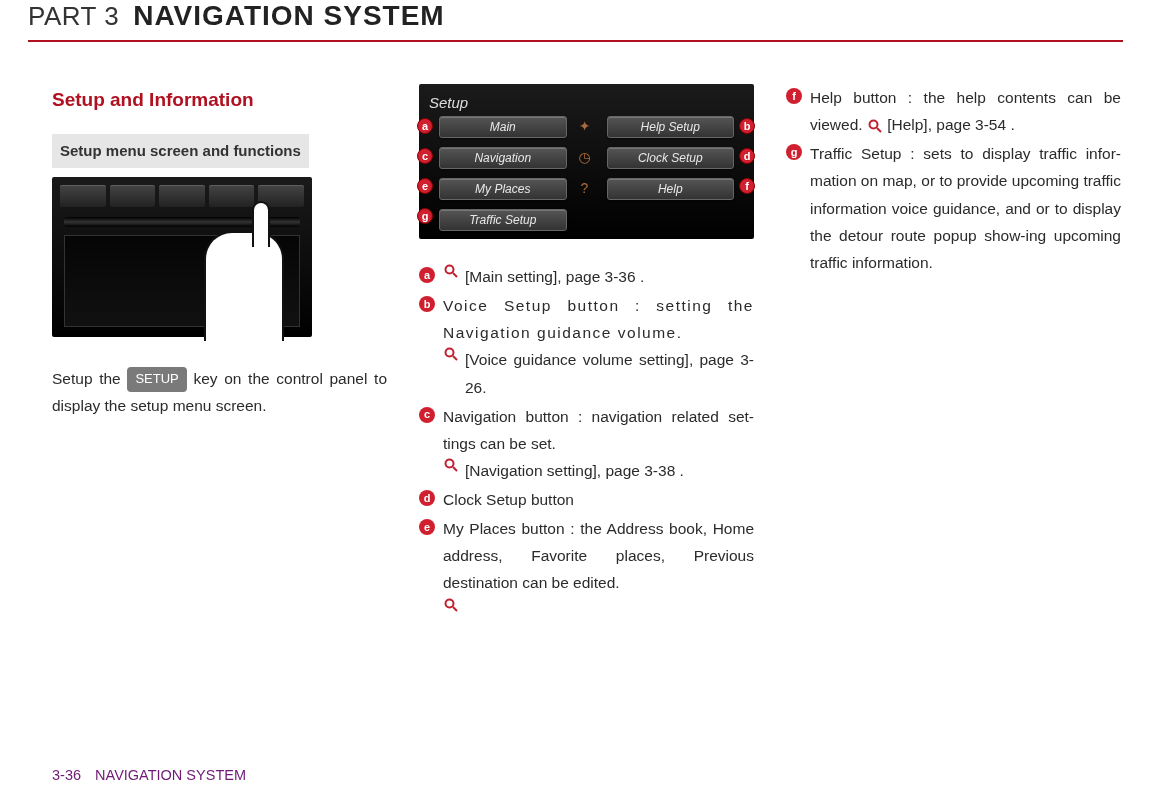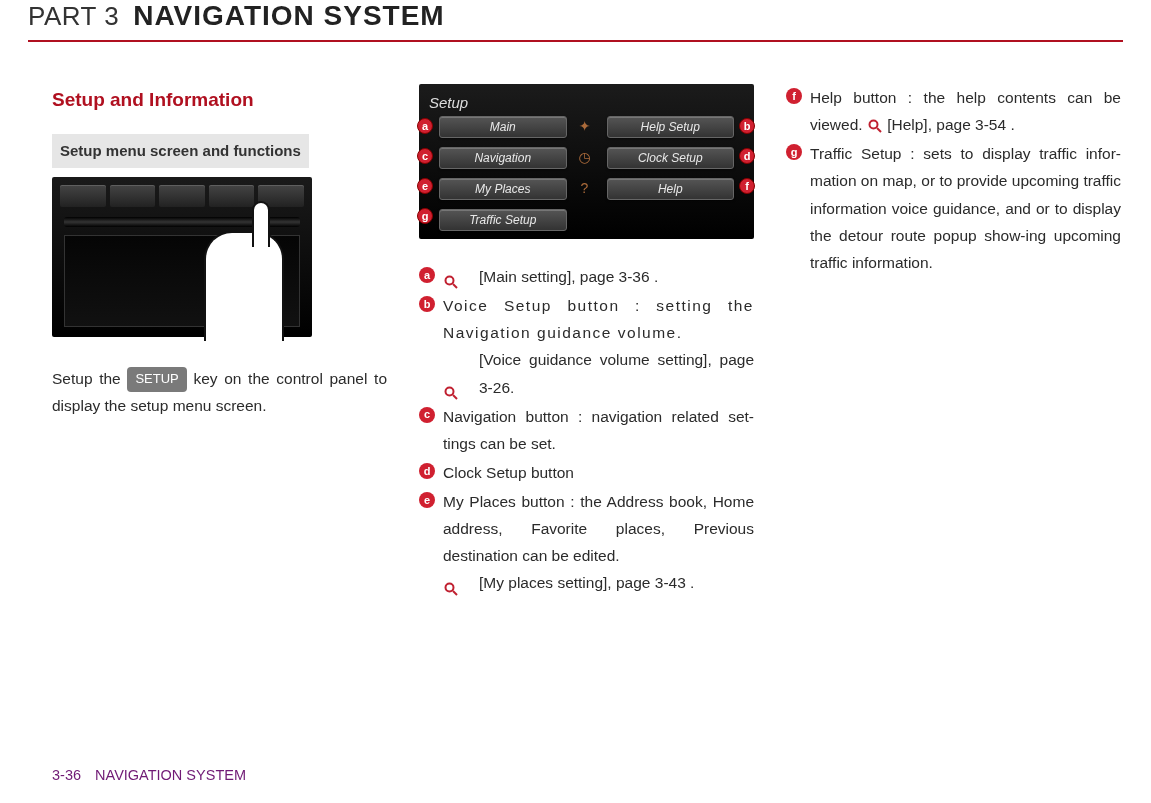--- a/index.html
+++ b/index.html
@@ -216,22 +216,22 @@
     color: #fff;
     font-size: 11px;
     font-weight: 600;
     display: flex;
     align-items: center;
     justify-content: center;
   }
   .item .txt { flex: 1; font-size: 15.5px; line-height: 1.75; }
   .ref-line {
     display: flex;
-    align-items: flex-end;
-    gap: 20px;
+    align-items: flex-start;
+    gap: 6px;
     padding-left: 0;
   }
   .ref-icon {
     display: inline-flex;
     width: 16px; height: 16px;
     align-items: center;
     justify-content: center;
   }
   .ref-icon svg { width: 16px; height: 16px; }
   .footer {
@@ -339,20 +339,29 @@
               </span>
               <span>[Voice guidance volume setting], page 3-26.</span>
             </div>
           </div>
         </div>
 
         <div class="item">
           <div class="badge">c</div>
           <div class="txt">
             <span>Navigation button : navigation related set-tings can be set.</span>
+            <div class="ref-line">
+              <span class="ref-icon">
+                <svg viewBox="0 0 16 16">
+                    <circle cx="6.5" cy="6.5" r="4" fill="none" stroke="#c02030" stroke-width="2"></circle>
+                    <line x1="10" y1="10" x2="14" y2="14" stroke="#c02030" stroke-width="2"></line>
+                  </svg>
+              </span>
+              <span>[Navigation setting], page 3-38 .</span>
+            </div>
           </div>
         </div>
 
         <div class="item">
           <div class="badge">d</div>
           <div class="txt">
             <span>Clock Setup button</span>
           </div>
         </div>
 
@@ -360,21 +369,20 @@
           <div class="badge">e</div>
           <div class="txt">
             <span>My Places button : the Address book, Home address, Favorite places, Previous destination can be edited.</span>
             <div class="ref-line">
               <span class="ref-icon">
                 <svg viewBox="0 0 16 16">
                     <circle cx="6.5" cy="6.5" r="4" fill="none" stroke="#c02030" stroke-width="2"></circle>
                     <line x1="10" y1="10" x2="14" y2="14" stroke="#c02030" stroke-width="2"></line>
                   </svg>
               </span>
-              <span>[My places setting], page 3-43 .</span>
             </div>
           </div>
         </div>
       </div>
     </div>
 
     <div class="col">
       <div class="item">
         <div class="badge">f</div>
         <div class="txt">

